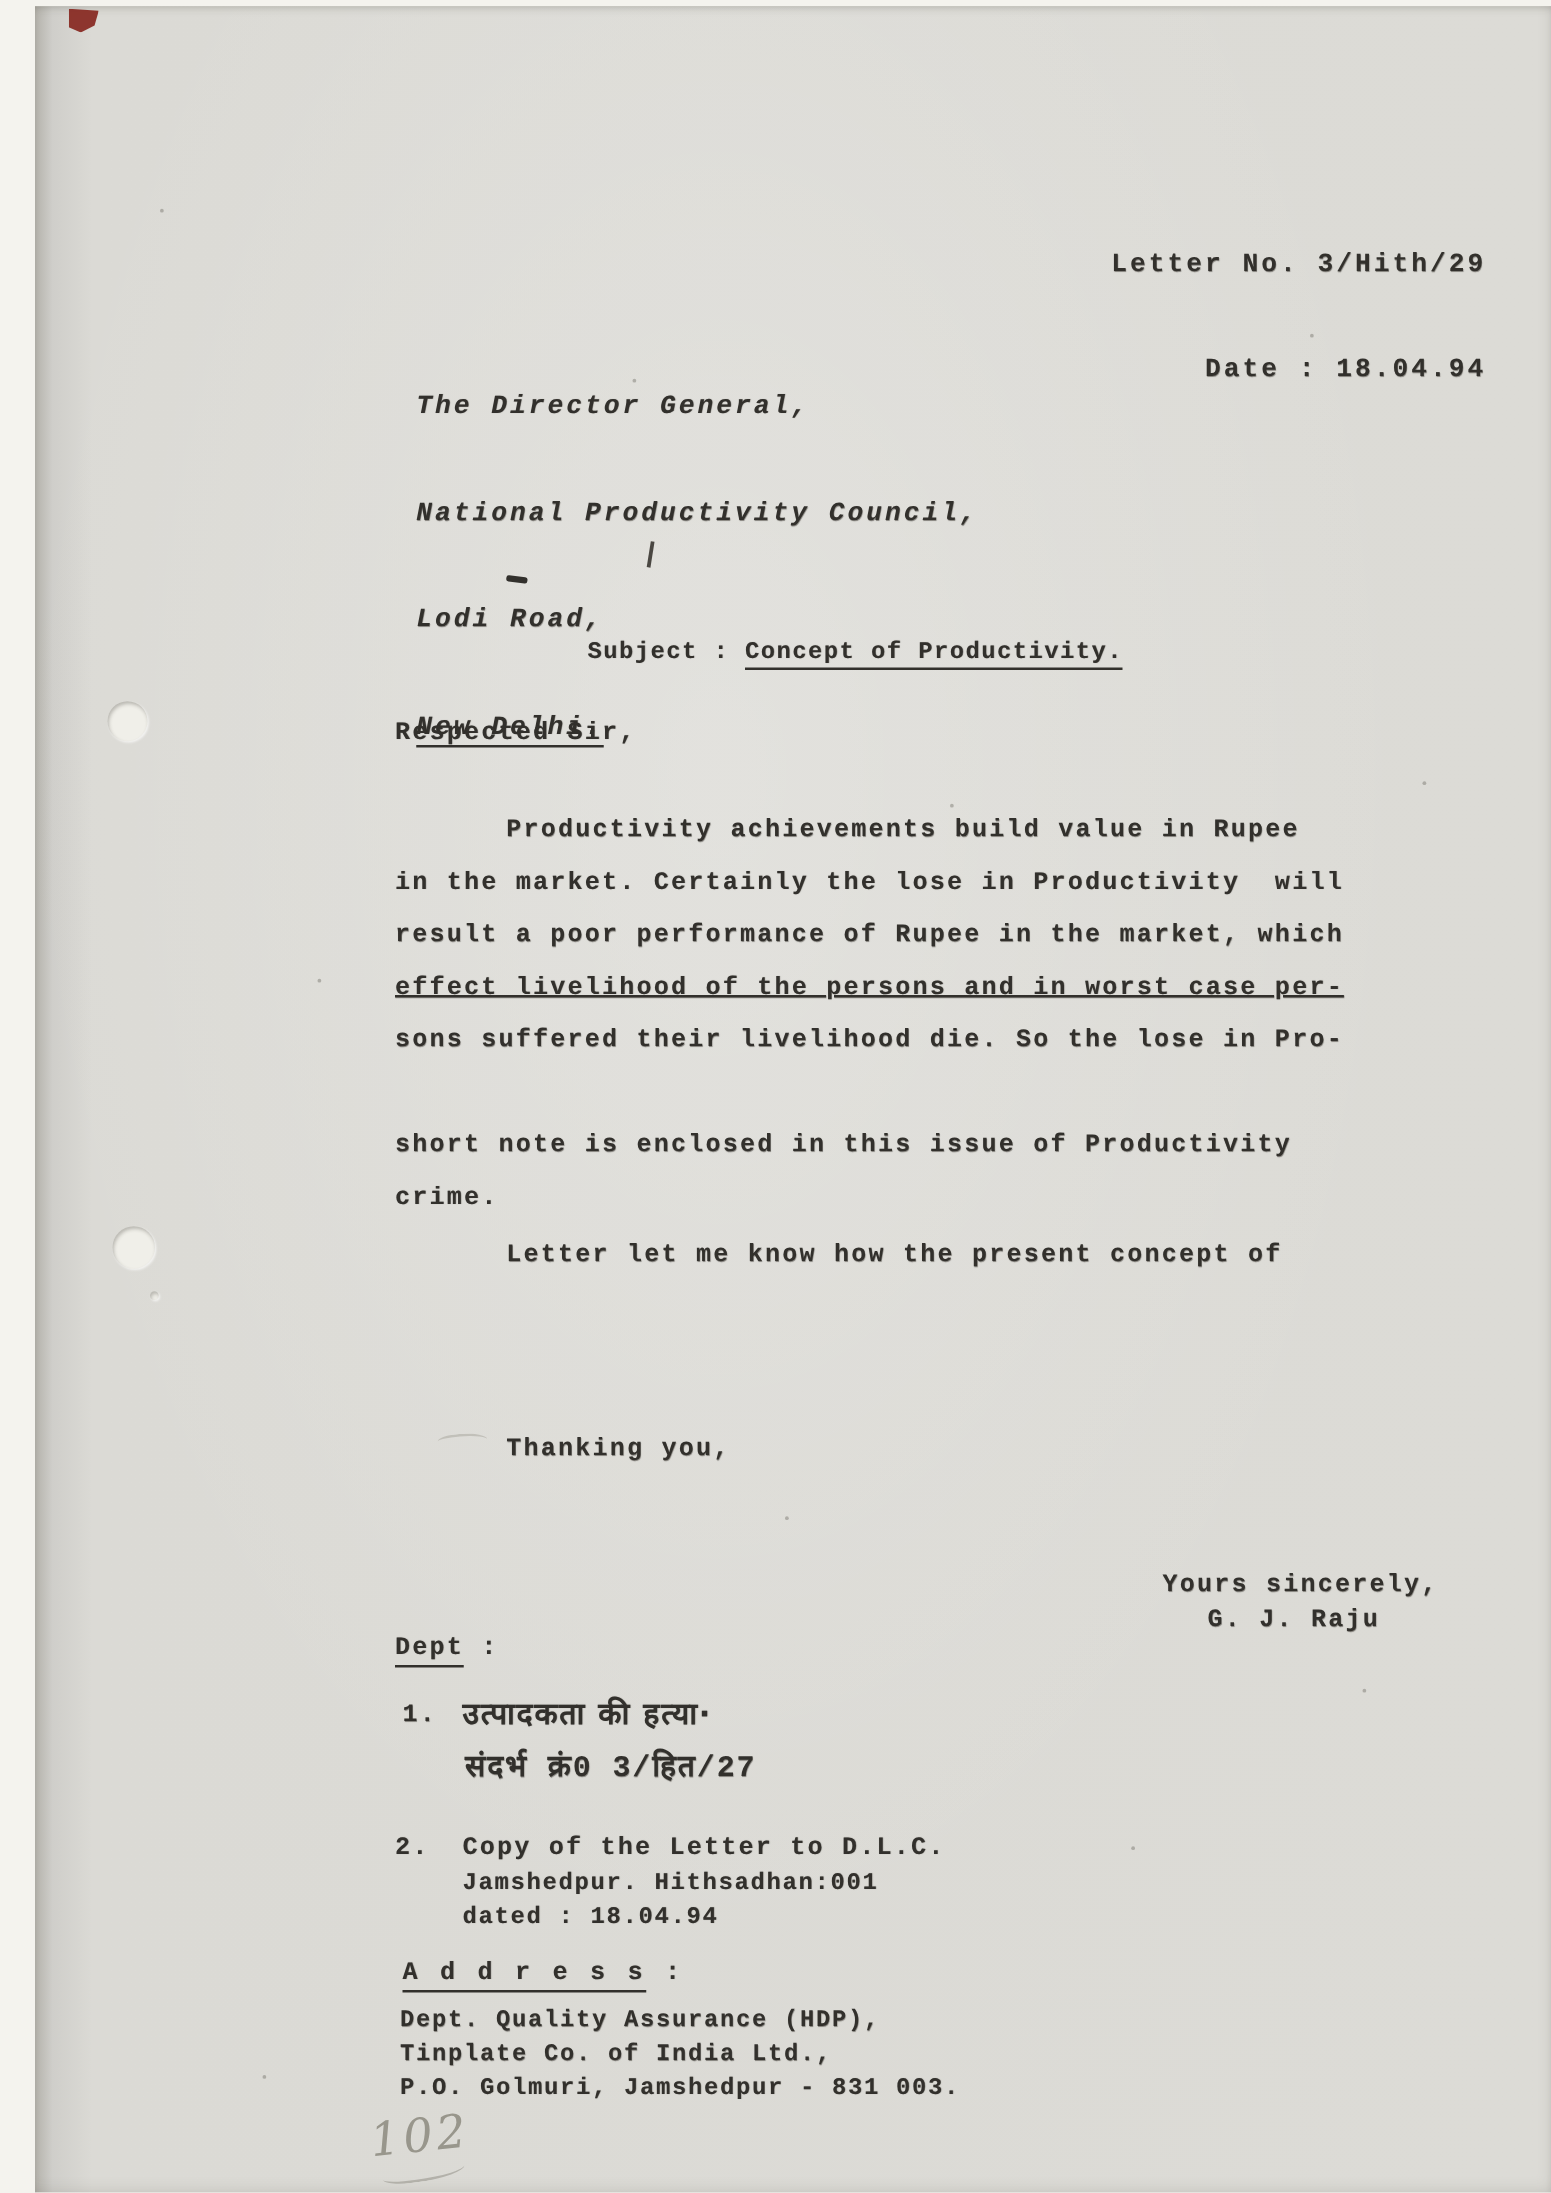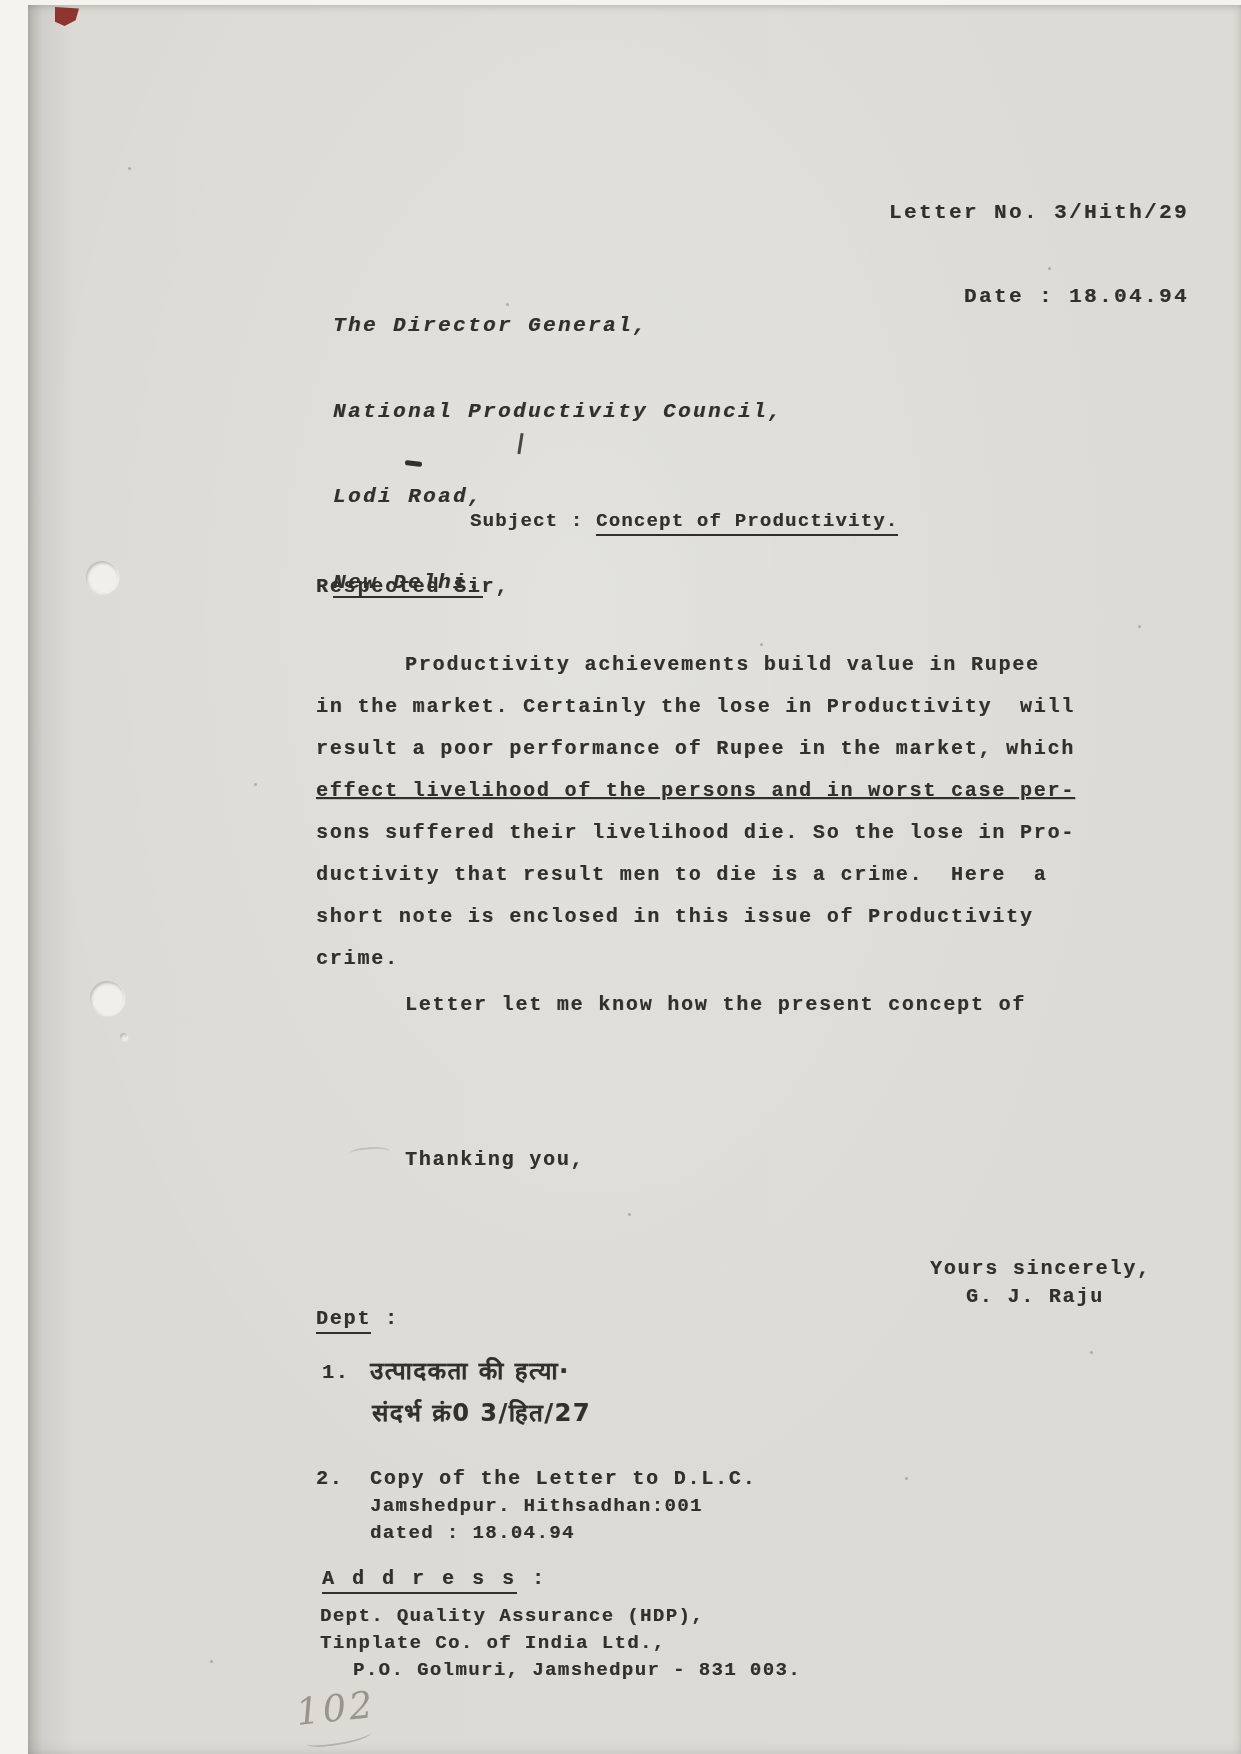--- a/index.html
+++ b/index.html
@@ -83,48 +83,47 @@
 
   <div class="tw sz-sub" style="left:442px;top:505px;"><span>Subject : </span><span class="ul">Concept of Productivity.</span></div>
 
   <div class="tw sz-body" style="left:288px;top:570px;">Respected Sir,</div>
 
   <div class="tw sz-body" style="left:377px;top:648px;">Productivity achievements build value in Rupee</div>
   <div class="tw sz-body" style="left:288px;top:690px;">in the market. Certainly the lose in Productivity  will</div>
   <div class="tw sz-body" style="left:288px;top:732px;">result a poor performance of Rupee in the market, which</div>
   <div class="tw sz-body" style="left:288px;top:774px;text-decoration:underline;">effect livelihood of the persons and in worst case per-</div>
   <div class="tw sz-body" style="left:288px;top:816px;">sons suffered their livelihood die. So the lose in Pro-</div>
-  <div class="tw sz-body" style="left:288px;top:858px;">ductivity that result men to die is a crime.  Here  a</div>
   <div class="tw sz-body" style="left:288px;top:900px;">short note is enclosed in this issue of Productivity</div>
   <div class="tw sz-body" style="left:288px;top:942px;">crime.</div>
 
   <div class="tw sz-body" style="left:377px;top:988px;">Letter let me know how the present concept of</div>
 
   <div class="tw sz-body" style="left:377px;top:1104px;margin-top:39px;">Thanking you,</div>
 
   <div class="smudge" style="left:322px;top:1142px;"></div>
 
   <div class="tw sz-body" style="left:902px;top:1252px;">Yours sincerely,</div>
   <div class="tw sz-body" style="left:938px;top:1280px;">G. J. Raju</div>
 
   <div class="tw sz-body" style="left:288px;top:1302px;"><span class="ul">Dept</span><span> :</span></div>
 
   <div class="tw sz-body" style="left:294px;top:1356px;">1.</div>
   <div class="tw hindi" style="left:342px;top:1348px;">उत्पादकता की हत्या·</div>
-  <div class="tw hindi" style="left:344px;top:1390px;">संदर्भ क्रं0 3/हित/27</div>
+  <div class="tw hindi" style="left:344px;top:1390px;font-family:Liberation Mono, monospace;">संदर्भ क्रं0 3/हित/27</div>
 
   <div class="tw sz-body" style="left:288px;top:1462px;">2.</div>
   <div class="tw sz-body" style="left:342px;top:1462px;">Copy of the Letter to D.L.C.</div>
   <div class="tw sz-sm" style="left:342px;top:1490px;">Jamshedpur. Hithsadhan:001</div>
   <div class="tw sz-sm" style="left:342px;top:1517px;">dated : 18.04.94</div>
 
   <div class="tw sz-body" style="left:294px;top:1562px;letter-spacing:3px;"><span class="ul">A d d r e s s</span><span> :</span></div>
   <div class="tw sz-sm" style="left:292px;top:1600px;">Dept. Quality Assurance (HDP),</div>
   <div class="tw sz-sm" style="left:292px;top:1627px;">Tinplate Co. of India Ltd.,</div>
-  <div class="tw sz-sm" style="left:292px;top:1654px;margin-left:33px;">P.O. Golmuri, Jamshedpur - 831 003.</div>
+  <div class="tw sz-sm" style="left:292px;top:1654px;">P.O. Golmuri, Jamshedpur - 831 003.</div>
 
   <div class="pencil" style="left:268px;top:1682px;">102</div>
   <div class="pencil-swoosh" style="left:278px;top:1726px;"></div>
 
   <div class="speck" style="left:100px;top:162px;"></div>
   <div class="speck" style="left:478px;top:298px;"></div>
   <div class="speck" style="left:1020px;top:262px;"></div>
   <div class="speck" style="left:226px;top:778px;"></div>
   <div class="speck" style="left:1110px;top:620px;"></div>
   <div class="speck" style="left:600px;top:1208px;"></div>

